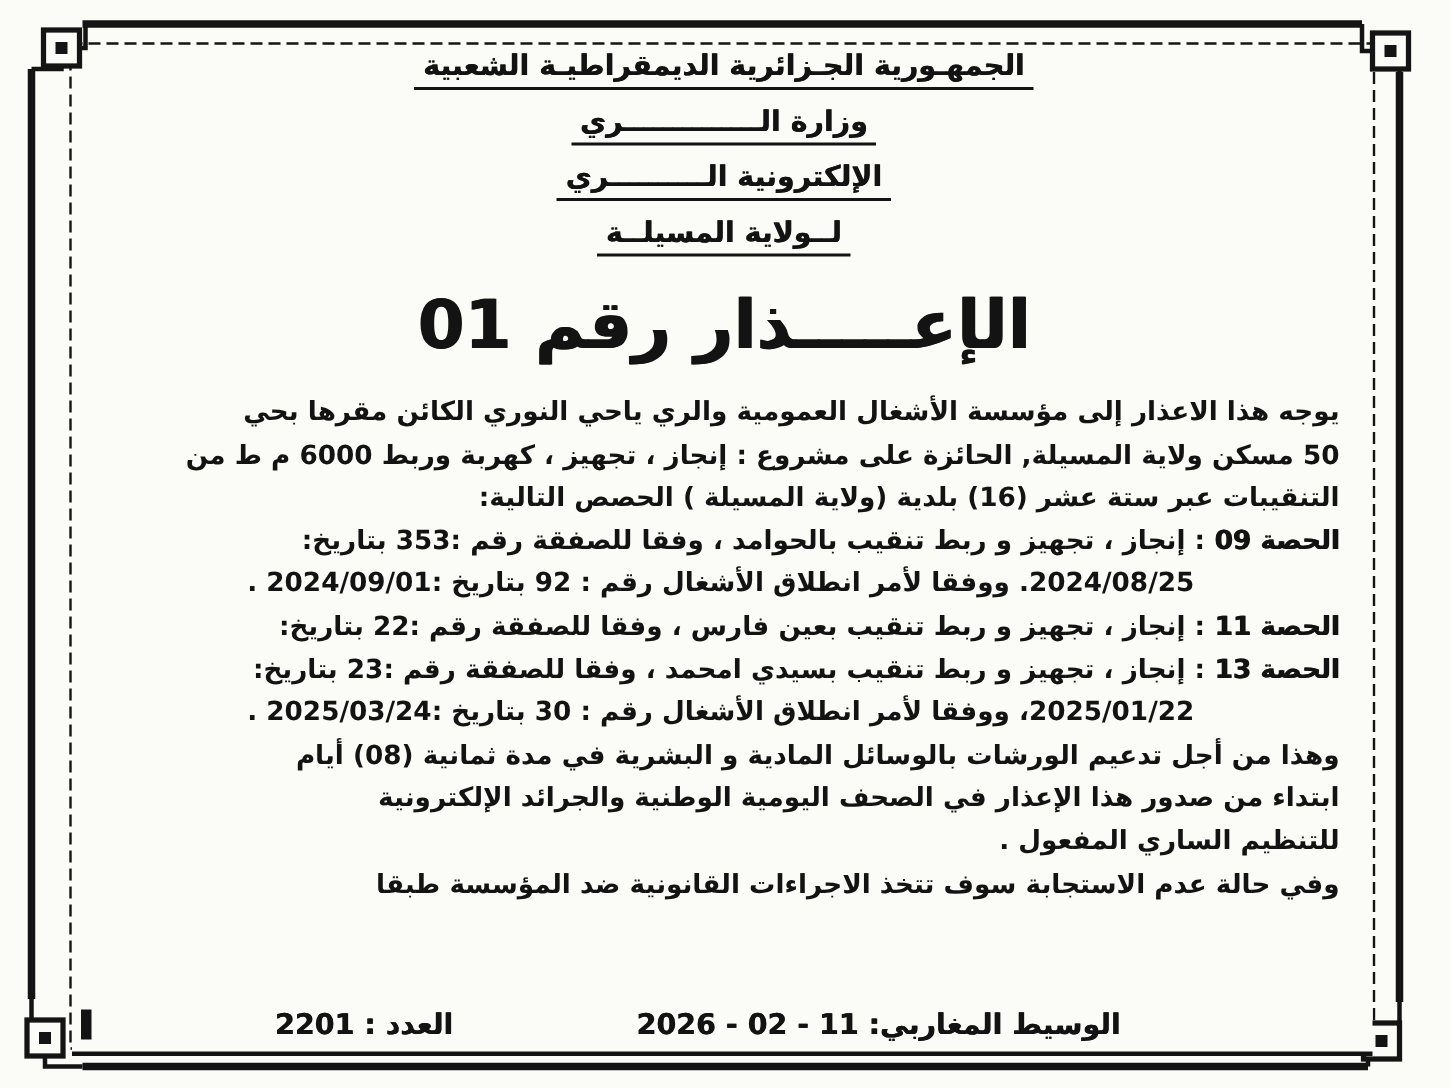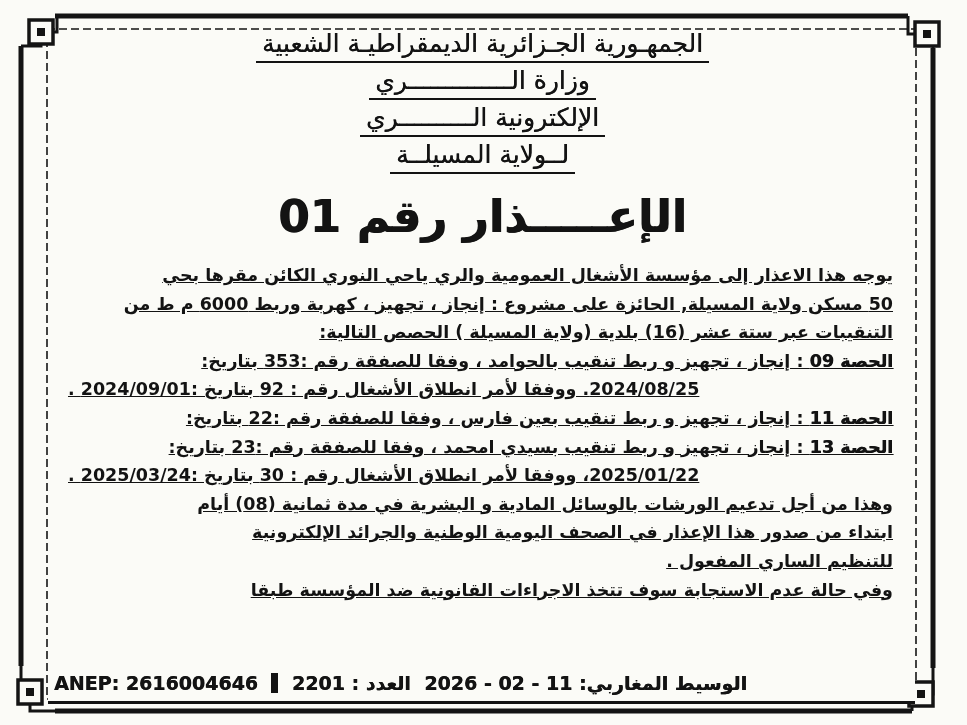--- a/index.html
+++ b/index.html
@@ -11,21 +11,21 @@
     font-family:"DejaVu Sans", sans-serif;
     overflow:hidden;
   }
   .frame{position:absolute;left:0;top:0;}
   .content{
     position:absolute;
     top:32px;right:70px;left:68px;
     text-align:center;
     direction:rtl;
   }
-  .h-line{margin:0 0 13px 0;font-size:25px;font-weight:400;line-height:24px;}
+  .h-line{margin:0 0 13px 0;font-size:19px;font-weight:700;line-height:24px;}
   .h-line .u{
     border-bottom:2.6px solid #131313;
     padding:0 6px 3px 6px;
     text-shadow:0.35px 0 currentColor;
   }
   .title{
     margin:24px 0 18px 0;
     font-size:45px;
     font-weight:700;
     letter-spacing:1px;
@@ -33,24 +33,23 @@
     line-height:52px;
     text-align:center;
   }
   .bodytext{
     margin-top:6px;
     text-align:right;
     font-size:17.5px;
     font-weight:700;
     line-height:28.6px;
     padding:0 4px 0 0;
-    text-decoration:underline;
   }
   .line{margin:0;}
-  .line.center{text-align:left;}
+  .line.center{text-align:center;}
   .lot-label{text-shadow:0.6px 0 currentColor;}
   .footer{
     position:absolute;
     left:48px;right:52px;bottom:21px;
     height:30px;
     background:#fbfbf7;
     border-bottom:3px solid #131313;
     display:flex;
     direction:rtl;
     align-items:center;
@@ -131,16 +130,15 @@
       <p class="line">ابتداء من  صدور هذا الإعذار في الصحف اليومية الوطنية والجرائد  الإلكترونية</p>
       <p class="line">للتنظيم الساري المفعول .</p>
       <p class="line">وفي حالة عدم الاستجابة سوف تتخذ الاجراءات القانونية ضد المؤسسة طبقا</p>
     </div>
   </div>
 
   <div class="footer">
     <span>الوسيط المغاربي: 11 - 02 - 2026</span>
     <span>العدد : 2201</span>
     <span class="sep-bar"></span>
-    <span class="anep">ANEP: 2616004646</span>
   </div>
 
 </div>
 
 </body></html>

